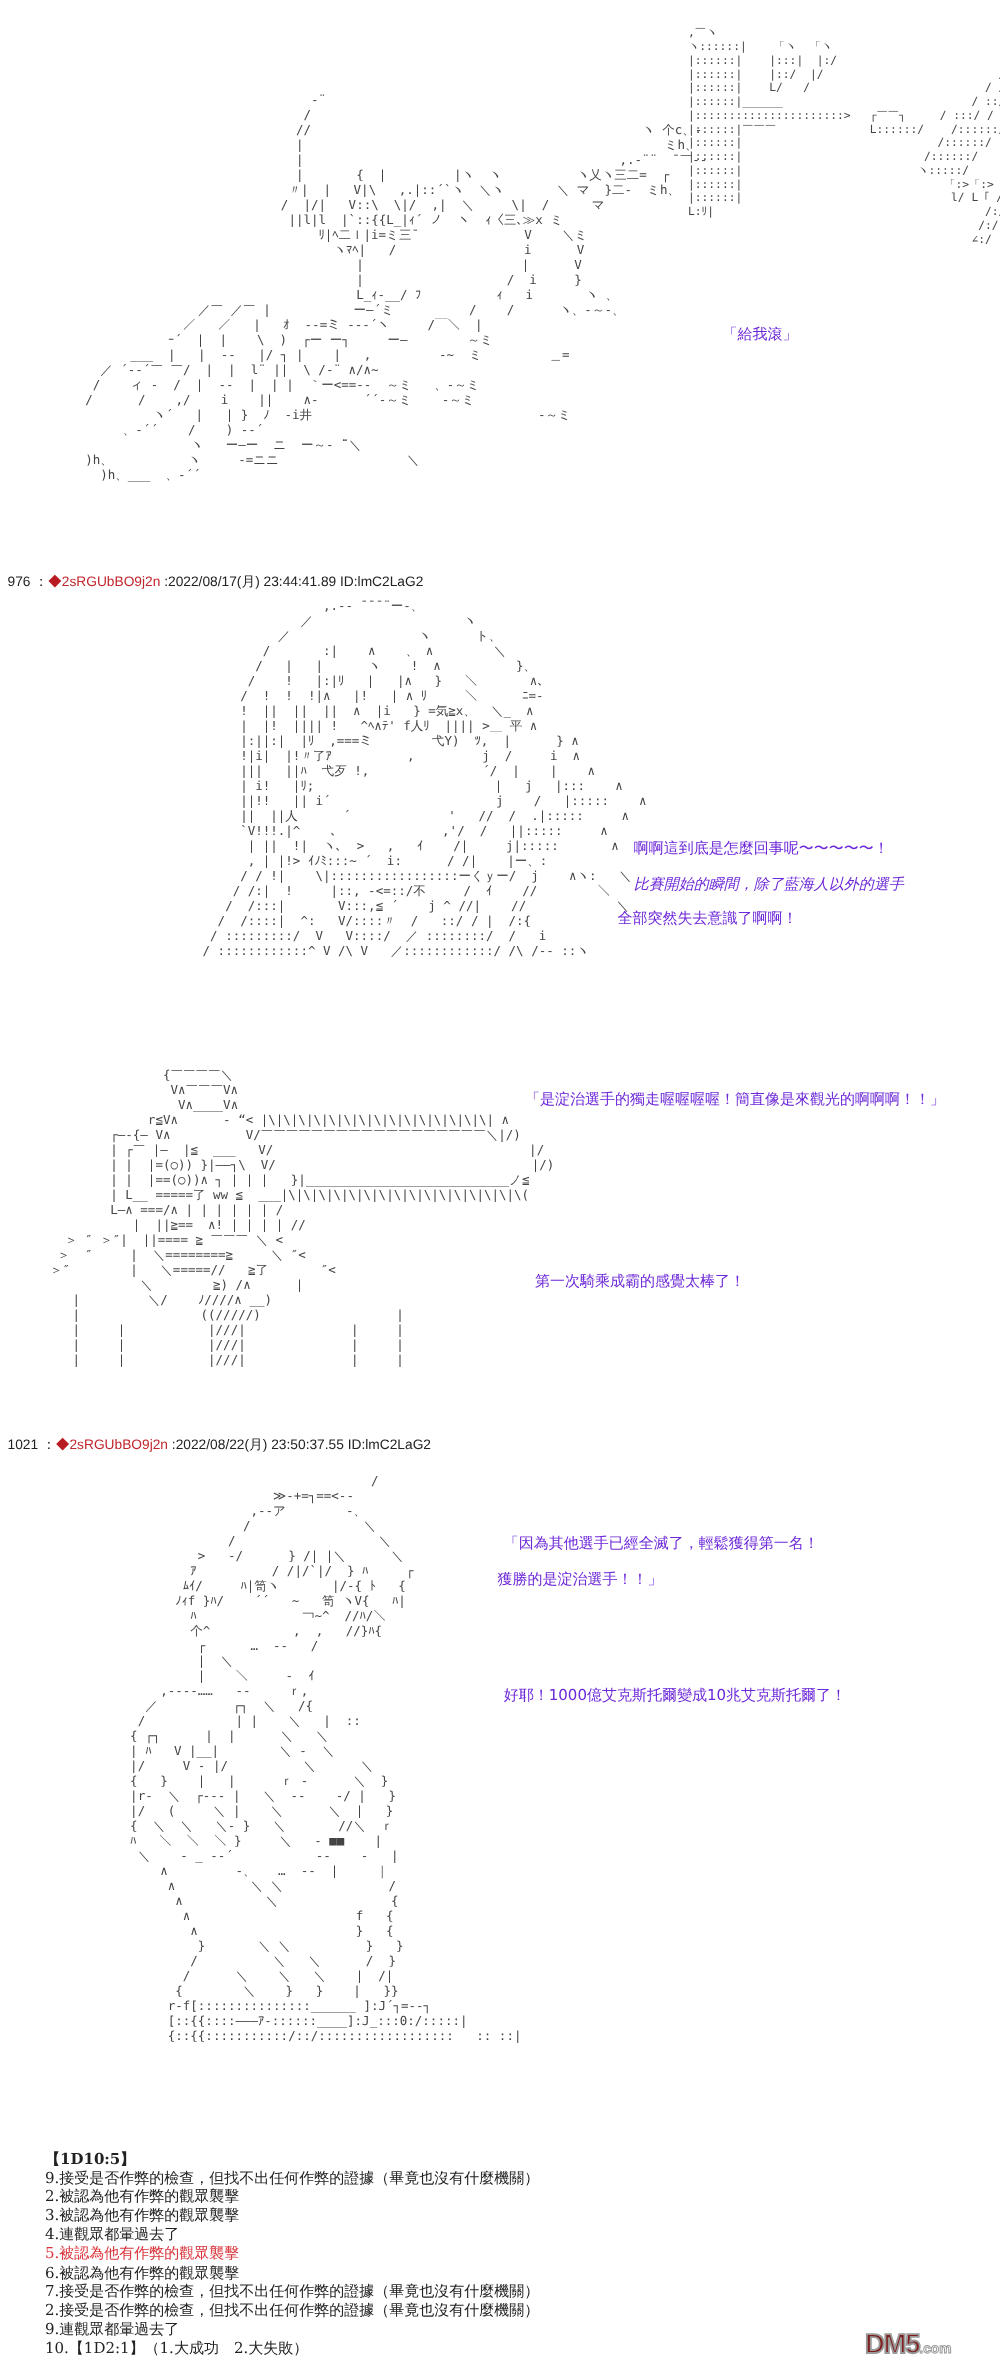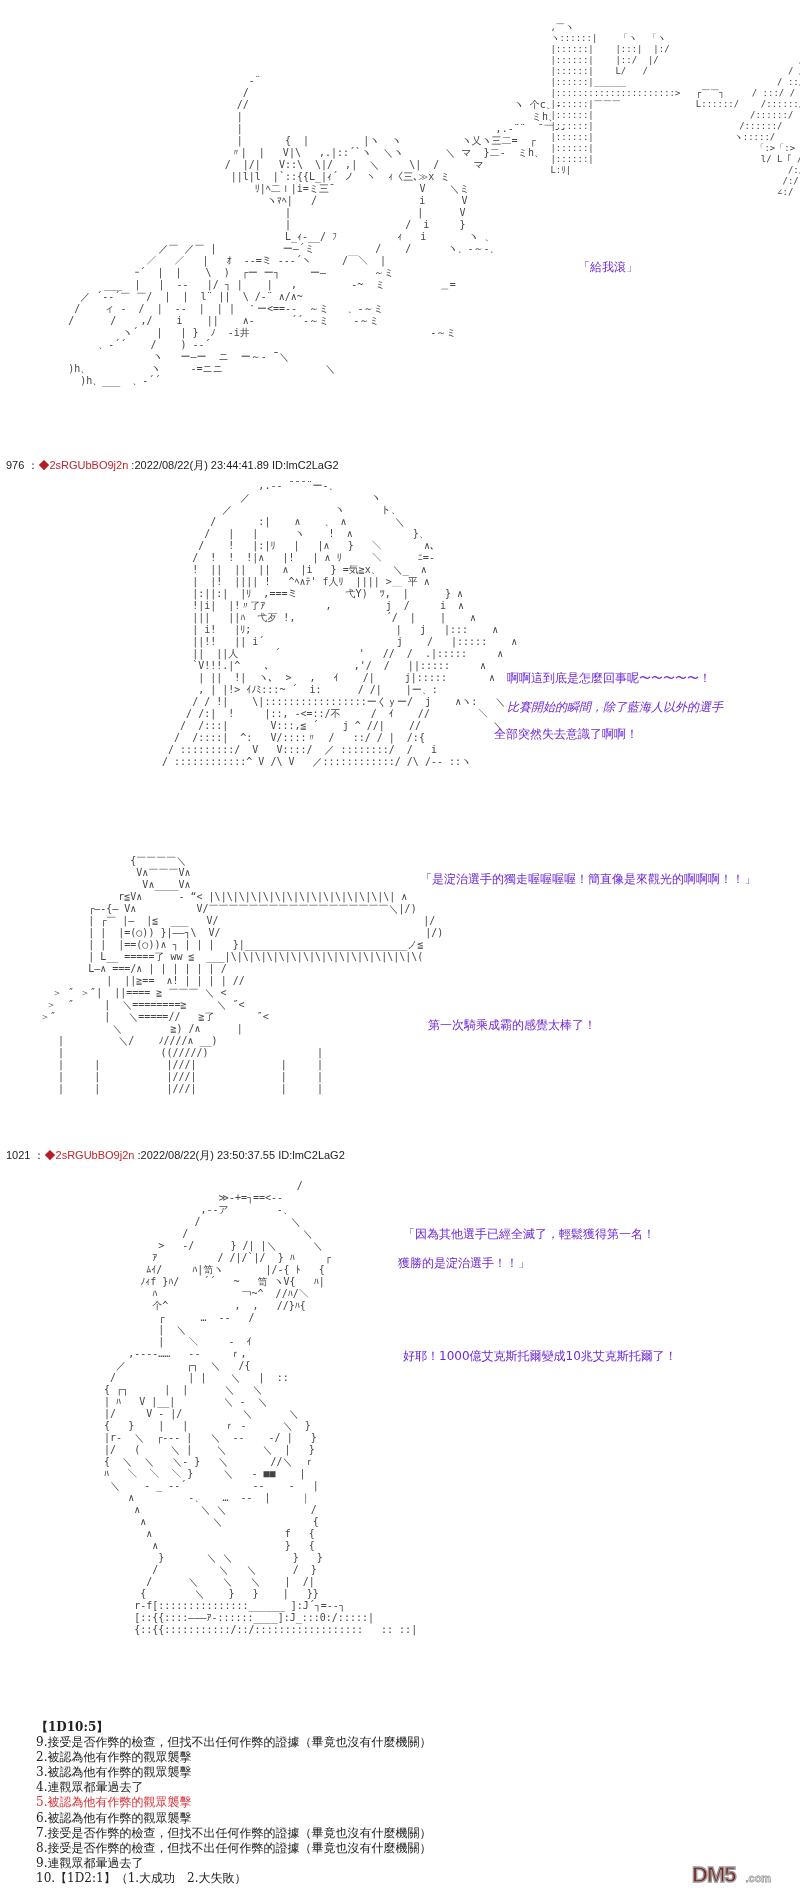--- a/index.html
+++ b/index.html
@@ -15,21 +15,21 @@
   .line { position: absolute; font-size: 12px; color: #6d28d9; white-space: nowrap;
           font-family: "DejaVu Sans", sans-serif; }
   .choices { position: absolute; left: 36px; top: 1720px;
              font-family: "DejaVu Serif", serif; font-size: 12px; line-height: 15.1px; color: #222; }
   .choices .hdr { font-weight: bold; }
   .choices .highlight { color: #d9323a; }
   .choice { white-space: nowrap; }
   .watermark { position: absolute; right: 8px; bottom: 6px; width: 100px; height: 36px; }
   .wm-text { font-family: "Liberation Sans", sans-serif; font-weight: bold; font-size: 22px;
              color: #7f1d1d; -webkit-text-stroke: 1.5px #9a9a9a; letter-spacing: -1px; margin-top: 32px; }
-  .wm-com { font-family: "Liberation Sans", sans-serif; font-size: 11px; font-weight: bold; color: #fff; padding-left: 10px;
+  .wm-com { font-family: "Liberation Sans", sans-serif; font-size: 11px; font-weight: bold; color: #fff;
             -webkit-text-stroke: 0.8px #999; }
 </style>
 </head>
 <body>
 
 <pre class="aa" style="left:20px; top:75px;">                                      ‐¨
                                      /
                                     //                                            ヽ 个c、‐
                                     |                                                ミh、
                                     |                                          ,.‐¨¨  ̄ ￣‐-
@@ -85,21 +85,21 @@
                    /:/
                   /:/
                  ∠:/
 </pre>
 
 <div class="line" style="left:578px; top:259px;">「給我滾」</div>
 
 <div class="post-header" style="top:458px;">
   <span>976</span>
   <span>：</span><span class="diamond">◆</span><span class="trip">2sRGUbBO9j2n</span>
-  <span>:2022/08/22(月) 23:44:41.89</span>
+  <span>:2022/08/17(月) 23:44:41.89</span>
   <span>ID:lmC2LaG2</span>
 </div>
 
 <pre class="aa" style="left:150px; top:480px;">                  ,.-‐ ̄ ̄ ̄ ¨ー-、
                ／                    ヽ
             ／                 ヽ      ト、
           /       :|    ∧    、 ∧        ＼
          /   |   |      ヽ    !  ∧          }、
         /    !   |:|ﾘ   |   |∧   }   ＼       ∧、
        /  !  !  !|∧   |!   | ∧ ﾘ     ＼      ﾆ=-
@@ -204,20 +204,20 @@
 
 <div class="choices">
   <div class="hdr">【1D10:5】</div>
   <div class="choice">9.接受是否作弊的檢查，但找不出任何作弊的證據（畢竟也沒有什麼機關）</div>
   <div class="choice">2.被認為他有作弊的觀眾襲擊</div>
   <div class="choice">3.被認為他有作弊的觀眾襲擊</div>
   <div class="choice">4.連觀眾都暈過去了</div>
   <div class="choice highlight">5.被認為他有作弊的觀眾襲擊</div>
   <div class="choice">6.被認為他有作弊的觀眾襲擊</div>
   <div class="choice">7.接受是否作弊的檢查，但找不出任何作弊的證據（畢竟也沒有什麼機關）</div>
-  <div class="choice">8.接受是否作弊的檢查，但找不出任何作弊的證據（畢竟也沒有什麼機關）</div>
+  <div class="choice">2.接受是否作弊的檢查，但找不出任何作弊的證據（畢竟也沒有什麼機關）</div>
   <div class="choice">9.連觀眾都暈過去了</div>
   <div class="choice">10.【1D2:1】（1.大成功　2.大失敗）</div>
 </div>
 
 <div class="watermark">
   <span class="wm-text">DM5</span><span class="wm-com">.com</span>
 </div>
 
 </body></html>

